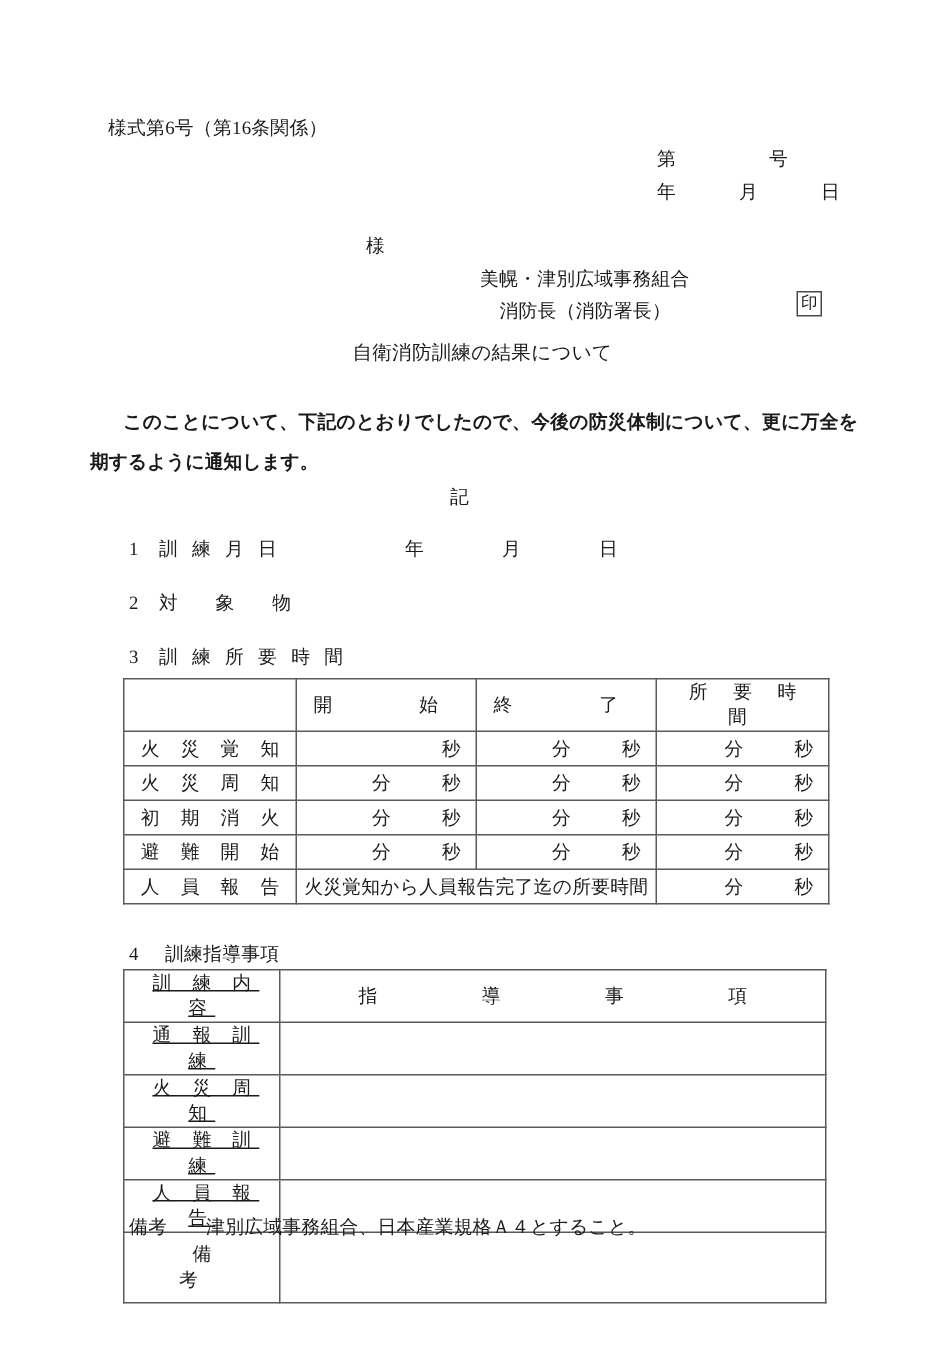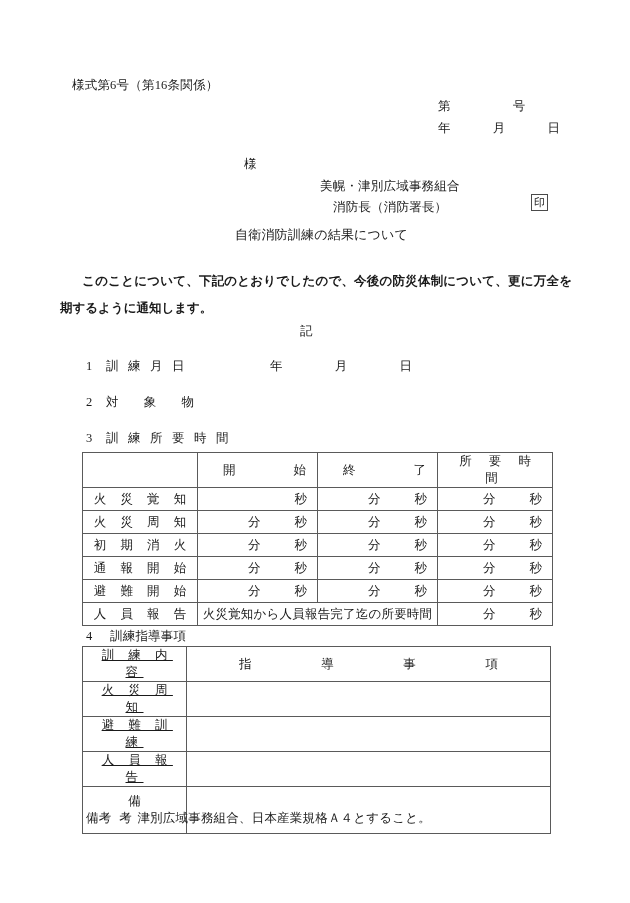--- a/index.html
+++ b/index.html
@@ -116,21 +116,21 @@
   #time-table .c-start { width: 119px; }
   #time-table .c-end   { width: 119px; }
   #time-table .c-dur   { width: 114px; }
 
   .cell-center {
     text-align: center;
     letter-spacing: 5.5px;
     text-indent: 5.5px;
   }
   .cell-hdr {
-    text-align: right;
+    text-align: left;
     letter-spacing: 11px;
     text-indent: 11px;
   }
   .cell-hdr-4 {
     text-align: center;
     letter-spacing: 7px;
     text-indent: 7px;
   }
 
   
@@ -294,41 +294,20 @@
             </div>
         </td>
         <td>
           <div class="ms">
               <span class="m">分</span>
               <span class="s">秒</span>
             </div>
         </td>
       </tr>
 
-      <tr>
-        <td class="cell-center">通 報 開 始</td>
-        <td>
-          <div class="ms">
-              <span class="m">分</span>
-              <span class="s">秒</span>
-            </div>
-        </td>
-        <td>
-          <div class="ms">
-              <span class="m">分</span>
-              <span class="s">秒</span>
-            </div>
-        </td>
-        <td>
-          <div class="ms">
-              <span class="m">分</span>
-              <span class="s">秒</span>
-            </div>
-        </td>
-      </tr>
 
       <tr>
         <td class="cell-center">避 難 開 始</td>
         <td>
           <div class="ms">
               <span class="m">分</span>
               <span class="s">秒</span>
             </div>
         </td>
         <td>
@@ -359,20 +338,24 @@
   </table>
 
   <div class="t item-4-no">4</div>
   <div class="t item-4-lbl">訓練指導事項</div>
 
   <table id="guide-table">
     <tbody>
       <tr>
         <td class="g-label g-lbl">訓 練 内 容</td>
         <td class="g-body g-hdr-item">指　 導　 事　 項</td>
+      </tr>
+      <tr>
+        <td class="g-lbl">通 報 訓 練</td>
+        <td></td>
       </tr>
       <tr>
         <td class="g-lbl">火 災 周 知</td>
         <td></td>
       </tr>
       <tr>
         <td class="g-lbl">避 難 訓 練</td>
         <td></td>
       </tr>
       <tr>

